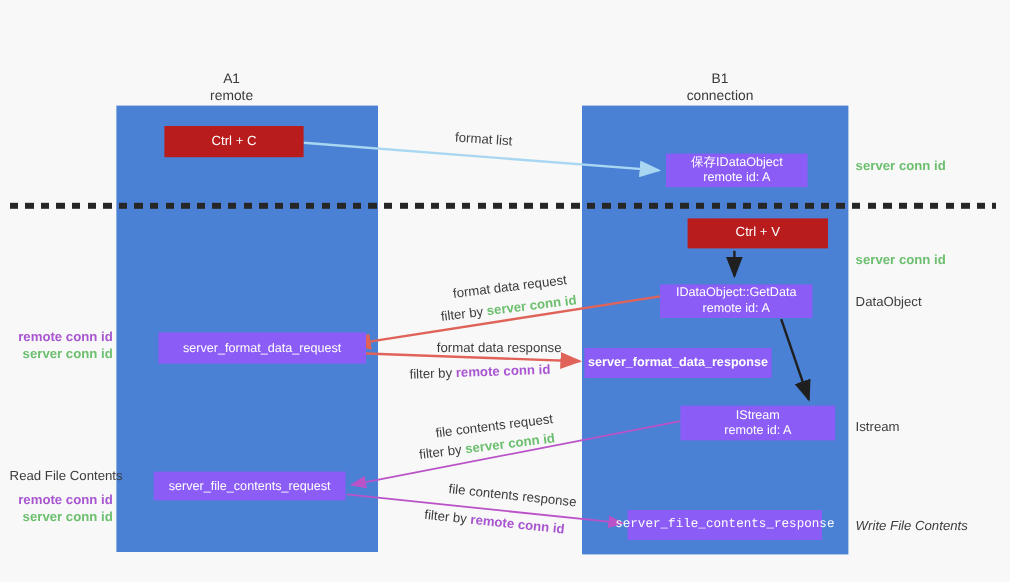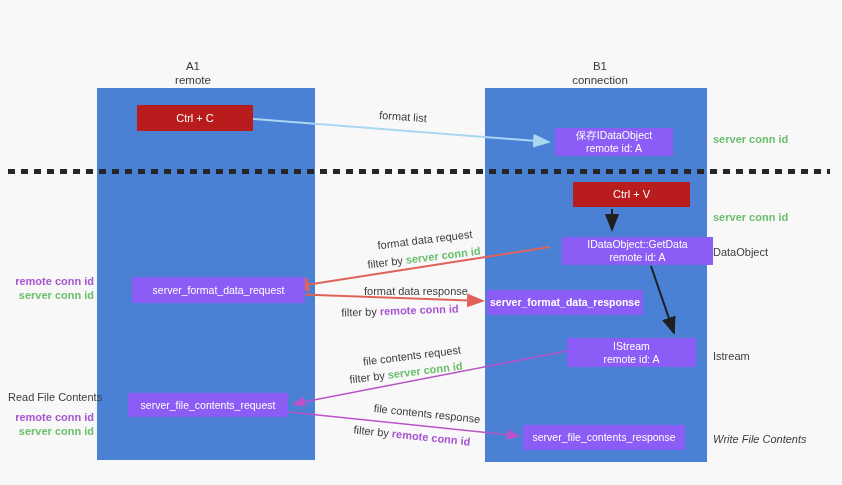--- a/index.html
+++ b/index.html
@@ -82,21 +82,21 @@
 
 <div class="abs node orange" style="left:555px;top:128px;width:118px;height:28px;">
   <span>保存IDataObject</span>
   <span>remote id: A</span>
 </div>
 
 <div class="abs node green" style="left:553px;top:182px;width:117px;height:25px;font-size:11px;margin-left:20px;">
   <span>Ctrl + V</span>
 </div>
 
-<div class="abs node orange" style="left:550px;top:237px;width:151px;height:28px;margin-left:12px;">
+<div class="abs node orange" style="left:550px;top:237px;width:127px;height:28px;">
   <span>IDataObject::GetData</span>
   <span>remote id: A</span>
 </div>
 
 <div class="abs node orange" style="left:132px;top:277px;width:173px;height:26px;">
   <span>server_format_data_request</span>
 </div>
 
 <div class="abs node orange" style="left:487px;top:290px;width:156px;height:25px;font-weight:bold;">
   <span>server_format_data_response</span>
@@ -104,21 +104,21 @@
 
 <div class="abs node orange" style="left:567px;top:338px;width:129px;height:29px;">
   <span>IStream</span>
   <span>remote id: A</span>
 </div>
 
 <div class="abs node orange" style="left:128px;top:393px;width:160px;height:24px;">
   <span>server_file_contents_request</span>
 </div>
 
-<div class="abs node orange" style="left:523px;top:425px;width:162px;height:25px;">
+<div class="abs node orange" style="left:523px;top:425px;width:162px;height:25px;font-family:Liberation Mono, monospace;">
   <span>server_file_contents_response</span>
 </div>
 
 <div class="abs lbl ctr" style="left:403px;top:117px;transform:translate(-50%,-50%) rotate(4deg);">format list</div>
 
 <div class="abs lbl ctr" style="left:425px;top:240px;transform:translate(-50%,-50%) rotate(-7deg);">format data request</div>
 <div class="abs lbl ctr" style="left:424px;top:258px;transform:translate(-50%,-50%) rotate(-7deg);"><span>filter by </span><span class="g">server conn id</span></div>
 
 <div class="abs lbl ctr" style="left:416px;top:291px;">format data response</div>
 <div class="abs lbl ctr" style="left:400px;top:311px;transform:translate(-50%,-50%) rotate(-2deg);"><span>filter by </span><span class="p">remote conn id</span></div>

